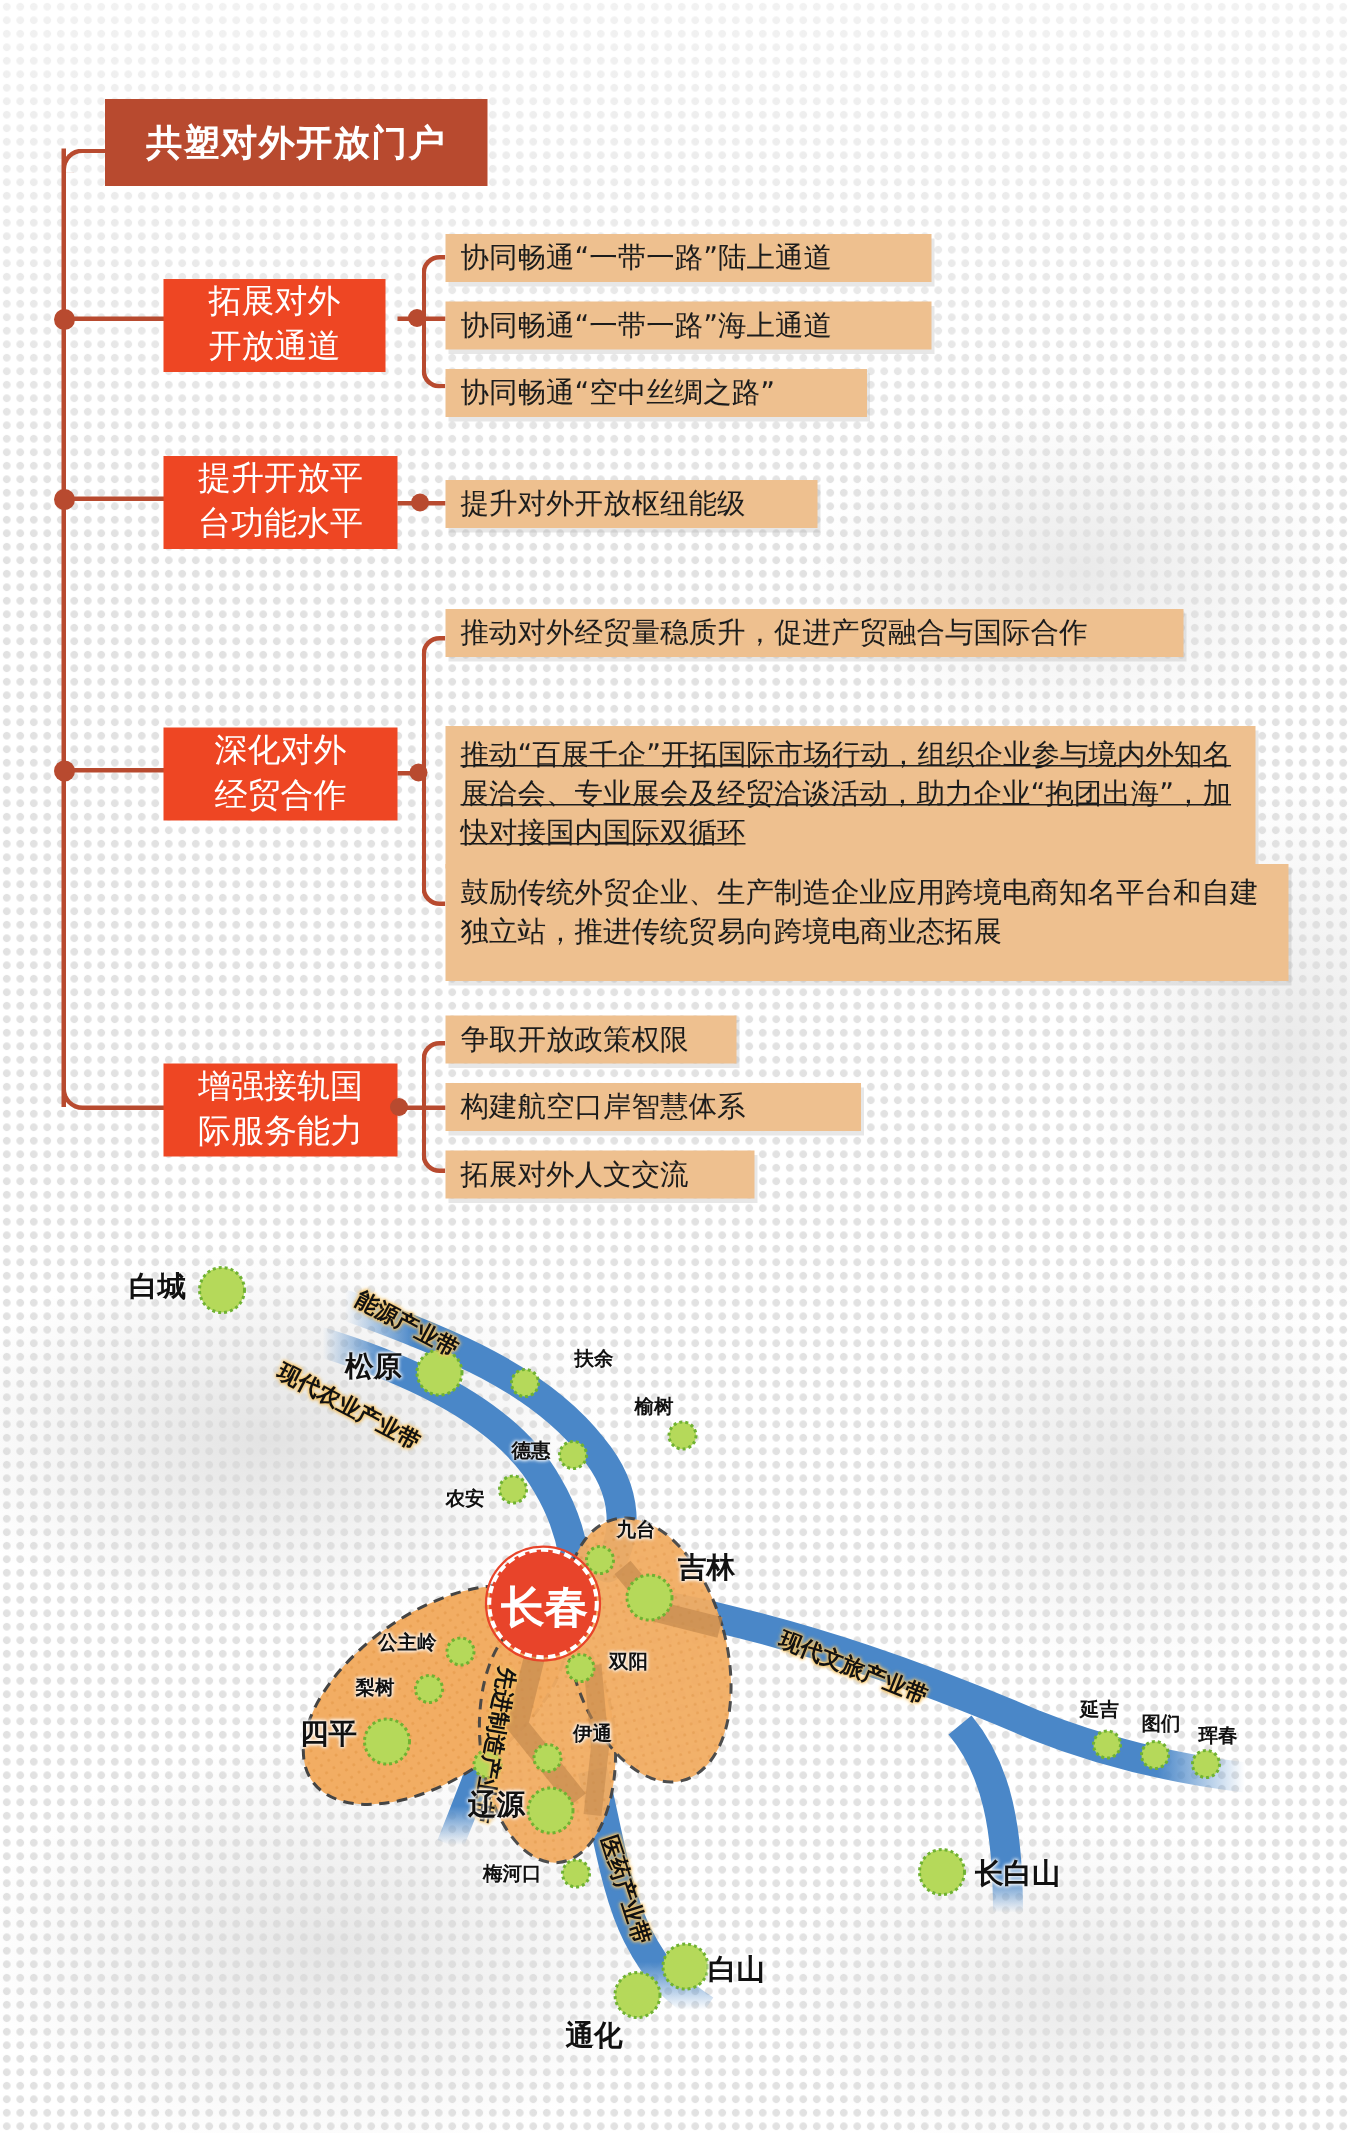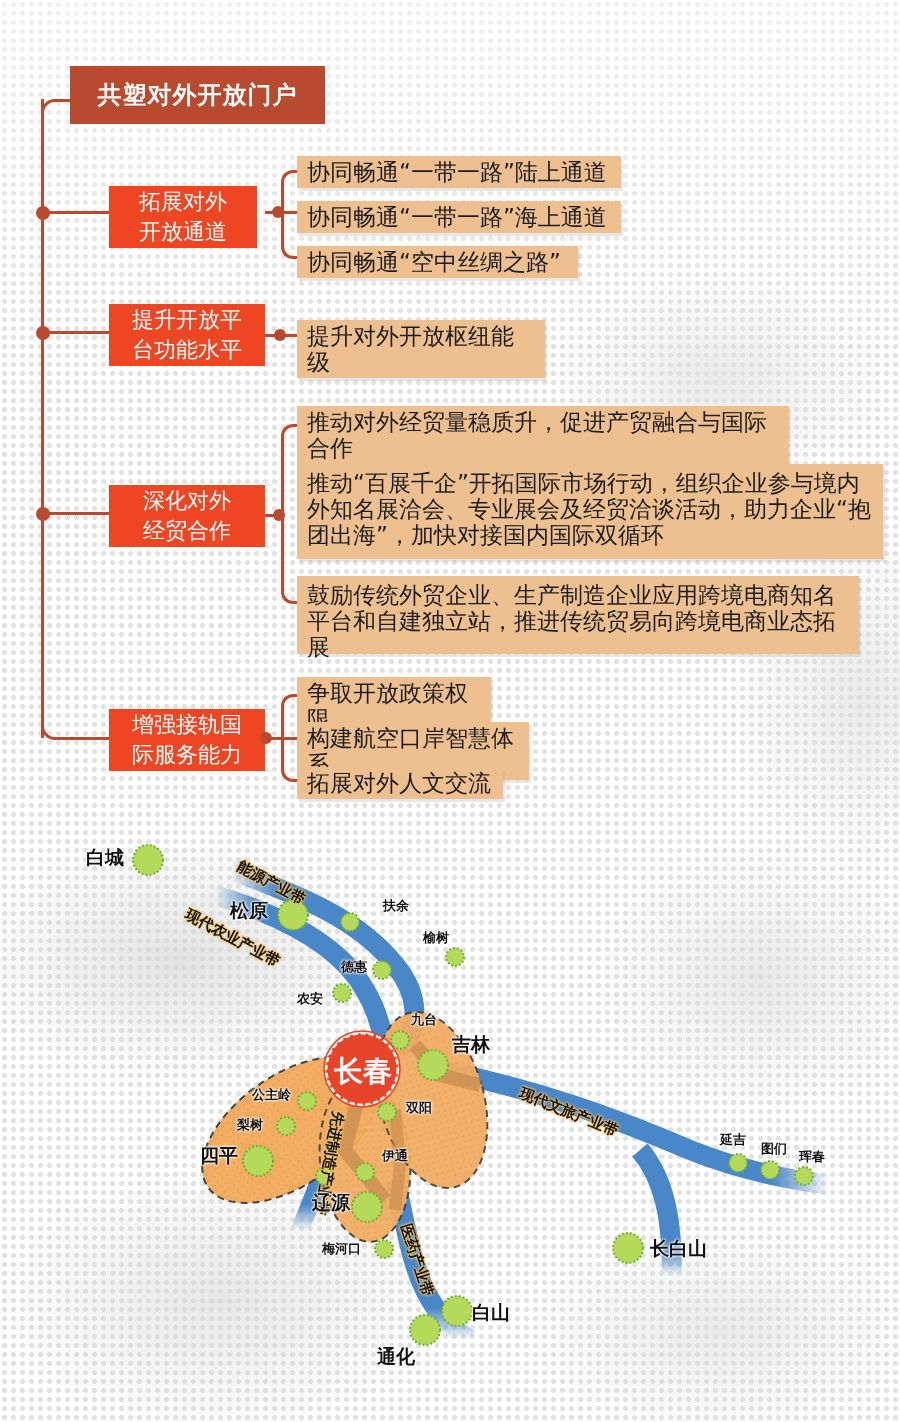--- a/index.html
+++ b/index.html
@@ -51,21 +51,21 @@
     position: absolute; background: #ee4623; color: #fff; font-size: 22px; line-height: 30px;
     display: flex; align-items: center; justify-content: center; text-align: center;
     padding: 0 6px;
   }
   .bracket {
     position: absolute; border-left: 3px solid #b84a2f;
     border-top: 3px solid #b84a2f; border-bottom: 3px solid #b84a2f;
     border-top-left-radius: 12px; border-bottom-left-radius: 12px;
   }
   .leaf {
-    position: absolute; background: #eec08f; color: #1c1c1c; font-size: 23px; line-height: 26px;
+    position: absolute; background: #eec08f; color: #1c1c1c; font-size: 19px; line-height: 26px;
     padding: 3px 10px; box-shadow: 2px 3px 0 rgba(160,160,160,0.25);
   }
   .leaf.multi { padding: 6px 10px; }
 
   
   .map { position: absolute; left: 0; top: 820px; width: 900px; height: 602px; }
   .map svg { position: absolute; left: 0; top: 0; }
   .city {
     position: absolute; font-family: "DejaVu Serif", "Liberation Serif", serif;
     color: #111; white-space: nowrap;
@@ -129,35 +129,35 @@
   <div class="branch-box" style="left:109px;top:485px;width:156px;height:62px;">
     <div>
         <div>深化对外</div>
         <div>经贸合作</div>
       </div>
   </div>
   <div class="h-line" style="left:265px;top:514px;width:18px;"></div>
   <div class="dot" style="left:273px;top:509px;width:12px;height:12px;"></div>
   <div class="bracket" style="left:281px;top:424px;width:16px;height:180px;"></div>
   <div class="leaf" style="left:297px;top:406px;width:492px;">推动对外经贸量稳质升，促进产贸融合与国际合作</div>
-  <div class="leaf multi" style="left:297px;top:464px;width:586px;height:95px;">推动“百展千企”开拓国际市场行动，组织企业参与境内外知名展洽会、专业展会及经贸洽谈活动，助力企业“抱团出海”，加快对接国内国际双循环</div>
+  <div class="leaf multi" style="left:297px;top:484px;width:540px;height:95px;text-decoration:underline;">推动“百展千企”开拓国际市场行动，组织企业参与境内外知名展洽会、专业展会及经贸洽谈活动，助力企业“抱团出海”，加快对接国内国际双循环</div>
   <div class="leaf multi" style="left:297px;top:576px;width:562px;height:78px;">鼓励传统外贸企业、生产制造企业应用跨境电商知名平台和自建独立站，推进传统贸易向跨境电商业态拓展</div>
 
   <div class="branch-box" style="left:109px;top:709px;width:156px;height:62px;">
     <div>
         <div>增强接轨国</div>
         <div>际服务能力</div>
       </div>
   </div>
   <div class="h-line" style="left:265px;top:737px;width:18px;"></div>
   <div class="dot" style="left:260px;top:732px;width:12px;height:12px;"></div>
   <div class="bracket" style="left:281px;top:694px;width:16px;height:88px;"></div>
   <div class="h-line" style="left:283px;top:737px;width:14px;"></div>
   <div class="leaf" style="left:297px;top:677px;width:194px;">争取开放政策权限</div>
-  <div class="leaf" style="left:297px;top:722px;width:232px;">构建航空口岸智慧体系</div>
+  <div class="leaf" style="left:297px;top:722px;width:277px;">构建航空口岸智慧体系</div>
   <div class="leaf" style="left:297px;top:767px;width:206px;">拓展对外人文交流</div>
 </div>
 
 <div class="map">
   <svg width="900" height="602" viewBox="0 820 900 602">
     <defs>
       <linearGradient id="fadeL" x1="0" y1="0" x2="1" y2="0">
         <stop offset="0" stop-color="#4a87c8" stop-opacity="0"></stop>
         <stop offset="0.25" stop-color="#4a87c8" stop-opacity="1"></stop>
         <stop offset="1" stop-color="#4a87c8" stop-opacity="1"></stop>

